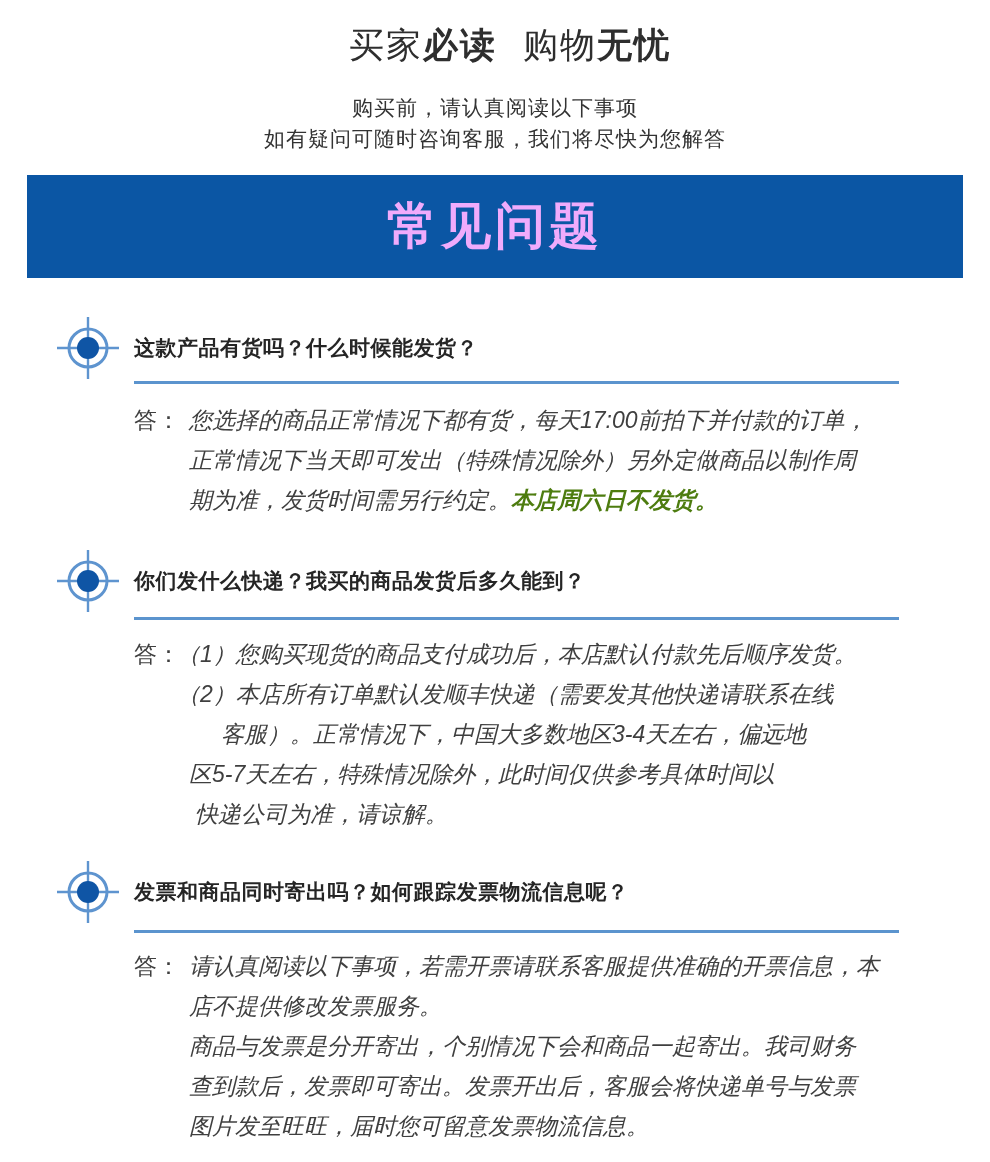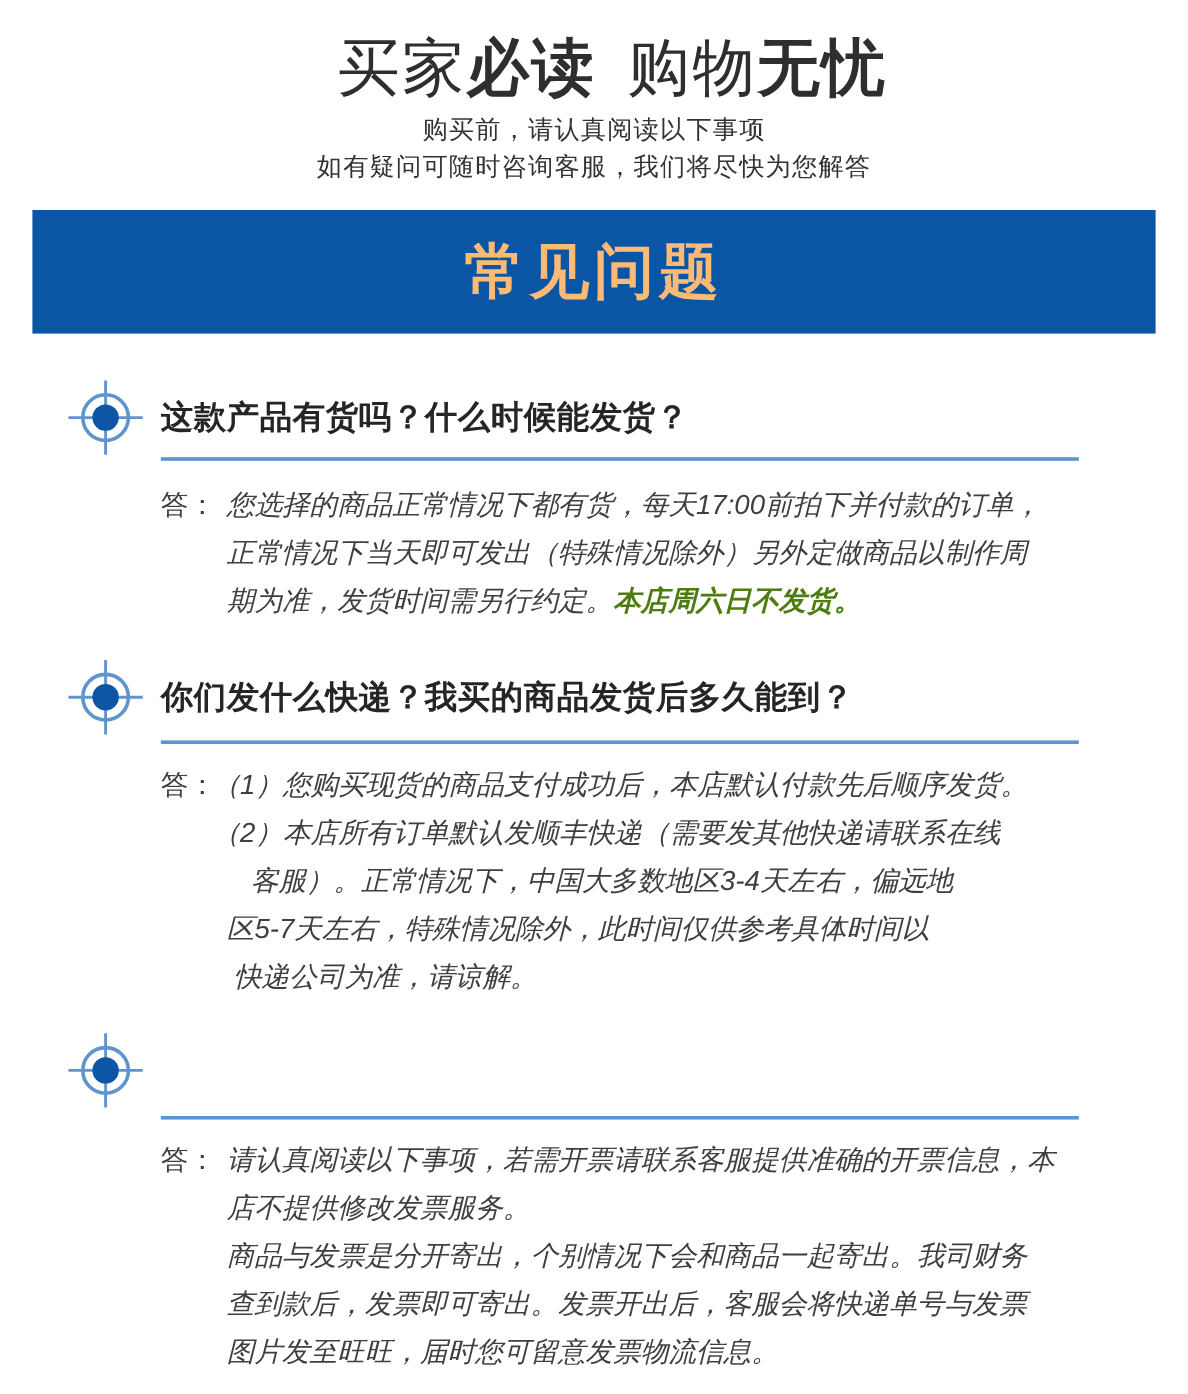--- a/index.html
+++ b/index.html
@@ -15,21 +15,21 @@
     position:relative;
     width:990px;height:1162px;
     background:#fff;
     overflow:hidden;
     font-family:"Liberation Sans","DejaVu Sans",sans-serif;
     margin:0 auto;
   }
   .title{
     position:absolute;top:22px;left:0;width:100%;
     text-align:center;
-    font-size:52px;color:var(--text-dark);
+    font-size:35px;color:var(--text-dark);
     letter-spacing:2px;
     white-space:nowrap;
     padding-left:30px;
   }
   .title .light{font-weight:300;}
   .title .bold{font-weight:700;}
   .title .gap{margin-left:26px;}
   .subtitle{
     position:absolute;left:0;width:100%;
     text-align:center;
@@ -38,32 +38,32 @@
   }
   .subtitle.line1{top:94px;}
   .subtitle.line2{top:125px;}
   .banner{
     position:absolute;left:27px;top:175px;
     width:936px;height:103px;
     background:var(--banner-blue);
     display:flex;align-items:center;justify-content:center;
   }
   .banner-label{
-    color:#fdba74;font-size:50px;font-weight:700;letter-spacing:4px;
+    color:#f0abfc;font-size:50px;font-weight:700;letter-spacing:4px;
   }
   .qa-icon{position:absolute;left:55px;width:66px;height:66px;}
   .qa-icon .cross{stroke:var(--icon-ring-blue);stroke-width:2.4;}
   .qa-icon .ring{fill:none;stroke:var(--icon-ring-blue);stroke-width:3;}
   .qa-icon .dot{fill:var(--icon-dot-blue);}
   .icon-1{top:315px;}
   .icon-2{top:548px;}
   .icon-3{top:859px;}
   .question{
     position:absolute;left:134px;
-    font-size:27px;font-weight:700;color:#252525;
+    font-size:21px;font-weight:700;color:#252525;
     line-height:36px;white-space:nowrap;letter-spacing:0.5px;
   }
   .q-1{top:330px;}
   .q-2{top:563px;}
   .q-3{top:874px;}
   .underline{
     position:absolute;left:134px;width:765px;height:3px;
     background:var(--underline-blue);
   }
   .u-1{top:381px;}
@@ -124,34 +124,35 @@
       <circle class="dot" cx="33" cy="33" r="11"></circle>
     </svg>
   </div>
   <div class="question q-2">你们发什么快递？我买的商品发货后多久能到？</div>
   <div class="underline u-2"></div>
   <div class="answer a-2">
       <span class="ans-prefix">答：</span>
       <div class="ans-body">
         <div class="ans-line" style="margin-left: -12px;"><span>（1）您购买现货的商品支付成功后，本店默认付款先后顺序发货。</span></div>
         <div class="ans-line" style="margin-left: -12px;"><span>（2）本店所有订单默认发顺丰快递（需要发其他快递请联系在线</span></div>
-        <div class="ans-line" style="margin-left: 20px;"><span>客服）。正常情况下，中国大多数地区3-4天左右，偏远地</span></div>
+        <div class="ans-line" style="margin-left: 32px;"><span>客服）。正常情况下，中国大多数地区3-4天左右，偏远地</span></div>
         <div class="ans-line" style="margin-left: 0;"><span>区5-7天左右，特殊情况除外，此时间仅供参考具体时间以</span></div>
         <div class="ans-line" style="margin-left: 6px;"><span>快递公司为准，请谅解。</span></div>
       </div>
     </div>
 
   <div class="qa-icon icon-3">
     <svg width="66" height="66" viewBox="0 0 66 66">
       <line class="cross" x1="33" y1="2" x2="33" y2="64"></line>
       <line class="cross" x1="2" y1="33" x2="64" y2="33"></line>
       <circle class="ring" cx="33" cy="33" r="19"></circle>
       <circle class="dot" cx="33" cy="33" r="11"></circle>
     </svg>
   </div>
+  <div class="question q-3">发票和商品同时寄出吗？如何跟踪发票物流信息呢？</div>
   <div class="underline u-3"></div>
   <div class="answer a-3">
       <span class="ans-prefix">答：</span>
       <div class="ans-body">
         <div class="ans-line"><span>请认真阅读以下事项，若需开票请联系客服提供准确的开票信息，本</span></div>
         <div class="ans-line"><span>店不提供修改发票服务。</span></div>
         <div class="ans-line"><span>商品与发票是分开寄出，个别情况下会和商品一起寄出。我司财务</span></div>
         <div class="ans-line"><span>查到款后，发票即可寄出。发票开出后，客服会将快递单号与发票</span></div>
         <div class="ans-line"><span>图片发至旺旺，届时您可留意发票物流信息。</span></div>
       </div>

